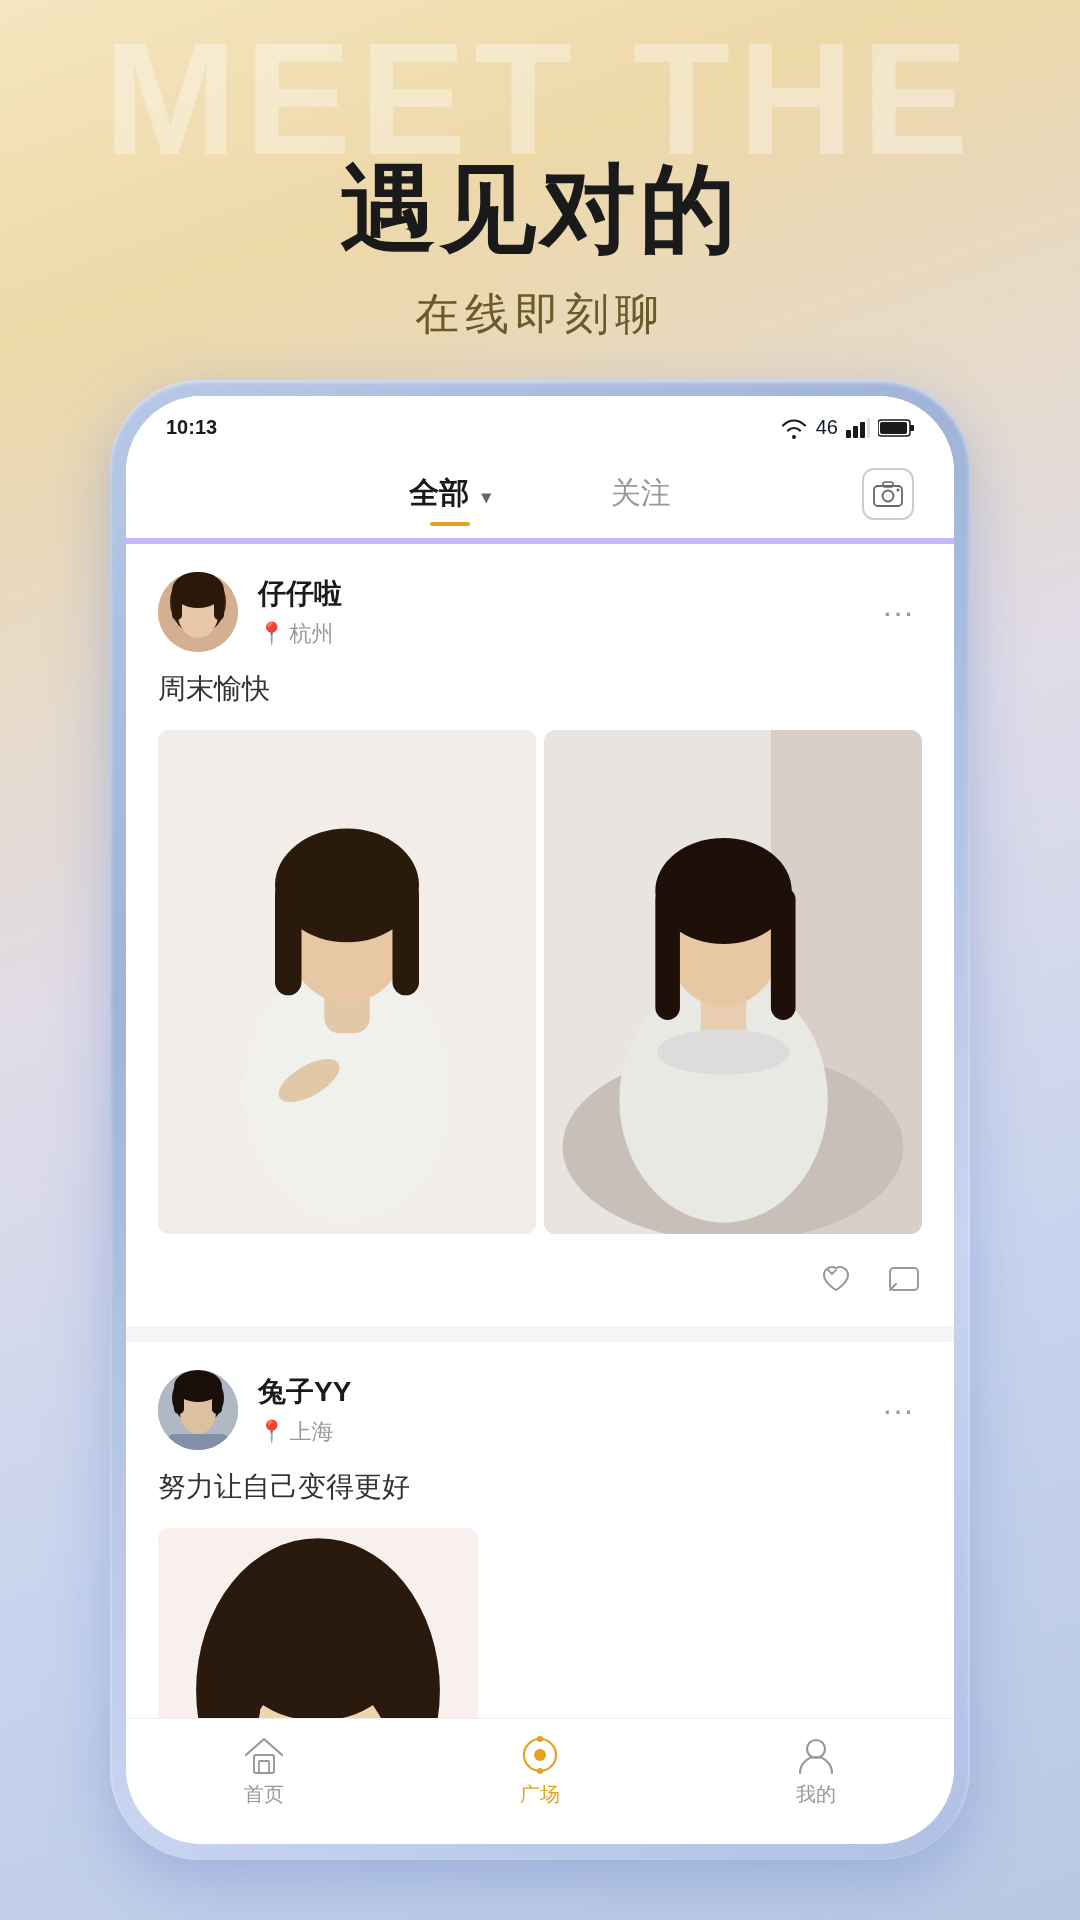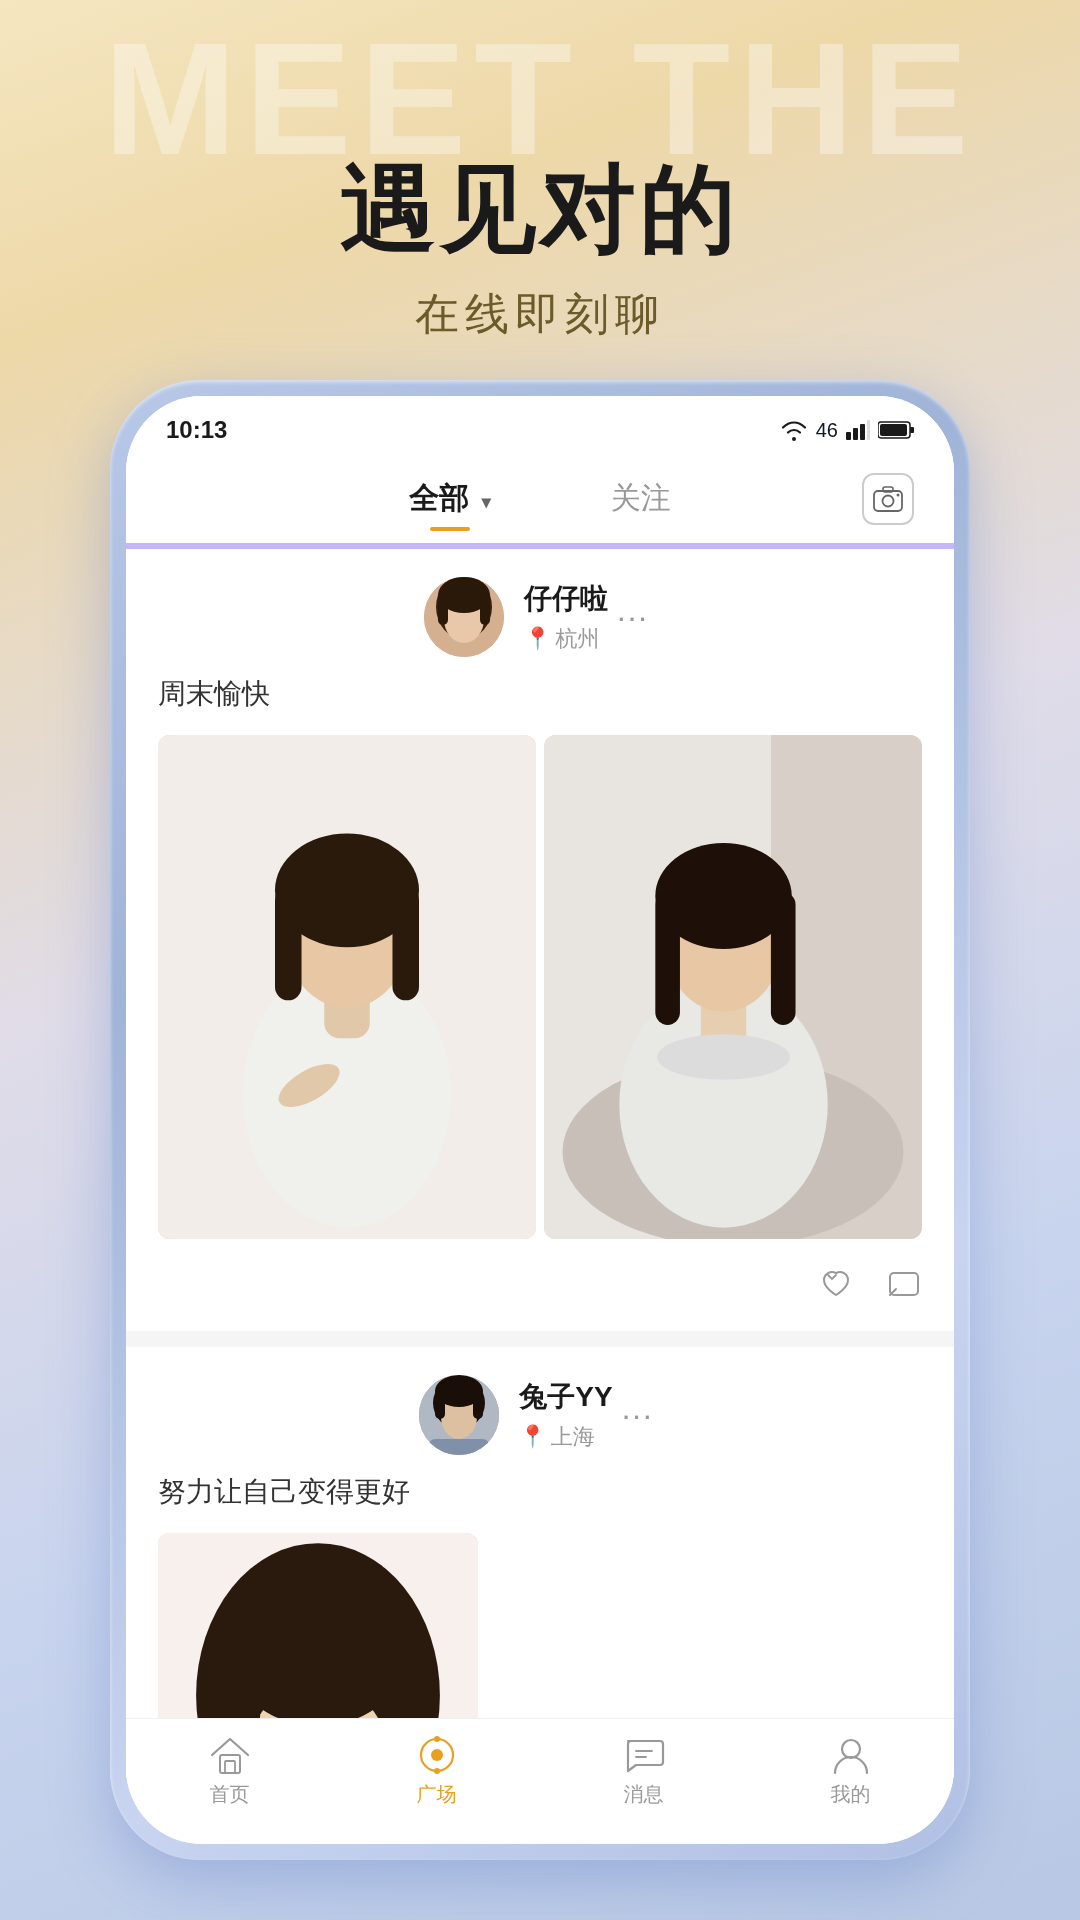--- a/index.html
+++ b/index.html
@@ -90,21 +90,21 @@
     
     .status-bar {
       display: flex;
       justify-content: space-between;
       align-items: center;
       padding: 20px 40px 10px;
       background: #fff;
     }
 
     .status-time {
-      font-size: 24px;
+      font-size: 20px;
       font-weight: 600;
       color: #1a1a1a;
     }
 
     .status-icons {
       display: flex;
       align-items: center;
       gap: 8px;
     }
 
@@ -172,21 +172,21 @@
 
     .post-card {
       background: #fff;
       margin-bottom: 16px;
       padding: 28px 32px;
     }
 
     .post-header {
       display: flex;
       align-items: center;
-      justify-content: center;
+      justify-content: space-between;
       margin-bottom: 16px;
     }
 
     .user-info {
       display: flex;
       align-items: center;
       gap: 20px;
     }
 
     .avatar {
@@ -546,28 +546,20 @@
         <div class="bottom-nav-item">
           <svg width="44" height="40" viewBox="0 0 44 40" fill="none">
             <circle cx="22" cy="20" r="16" stroke="#e8a020" stroke-width="2.2"></circle>
             <circle cx="22" cy="20" r="6" fill="#e8a020"></circle>
             <circle cx="22" cy="4" r="3" fill="#e8a020"></circle>
             <circle cx="22" cy="36" r="3" fill="#e8a020"></circle>
           </svg>
           <span class="bottom-nav-label active">广场</span>
         </div>
 
-        <div class="bottom-nav-item">
-          <svg width="44" height="40" viewBox="0 0 44 40" fill="none">
-            <path d="M6 6h32a3 3 0 0 1 3 3v18a3 3 0 0 1-3 3H14l-8 6V9a3 3 0 0 1 3-3z" stroke="#999" stroke-width="2.2" stroke-linejoin="round"></path>
-            <line x1="14" y1="16" x2="30" y2="16" stroke="#999" stroke-width="1.8" stroke-linecap="round"></line>
-            <line x1="14" y1="22" x2="24" y2="22" stroke="#999" stroke-width="1.8" stroke-linecap="round"></line>
-          </svg>
-          <span class="bottom-nav-label">消息</span>
-        </div>
 
         <div class="bottom-nav-item">
           <svg width="44" height="40" viewBox="0 0 44 40" fill="none">
             <circle cx="22" cy="14" r="9" stroke="#999" stroke-width="2.2"></circle>
             <path d="M6 38c0-8.8 7.2-16 16-16s16 7.2 16 16" stroke="#999" stroke-width="2.2" stroke-linecap="round"></path>
           </svg>
           <span class="bottom-nav-label">我的</span>
         </div>
       </div>
 

